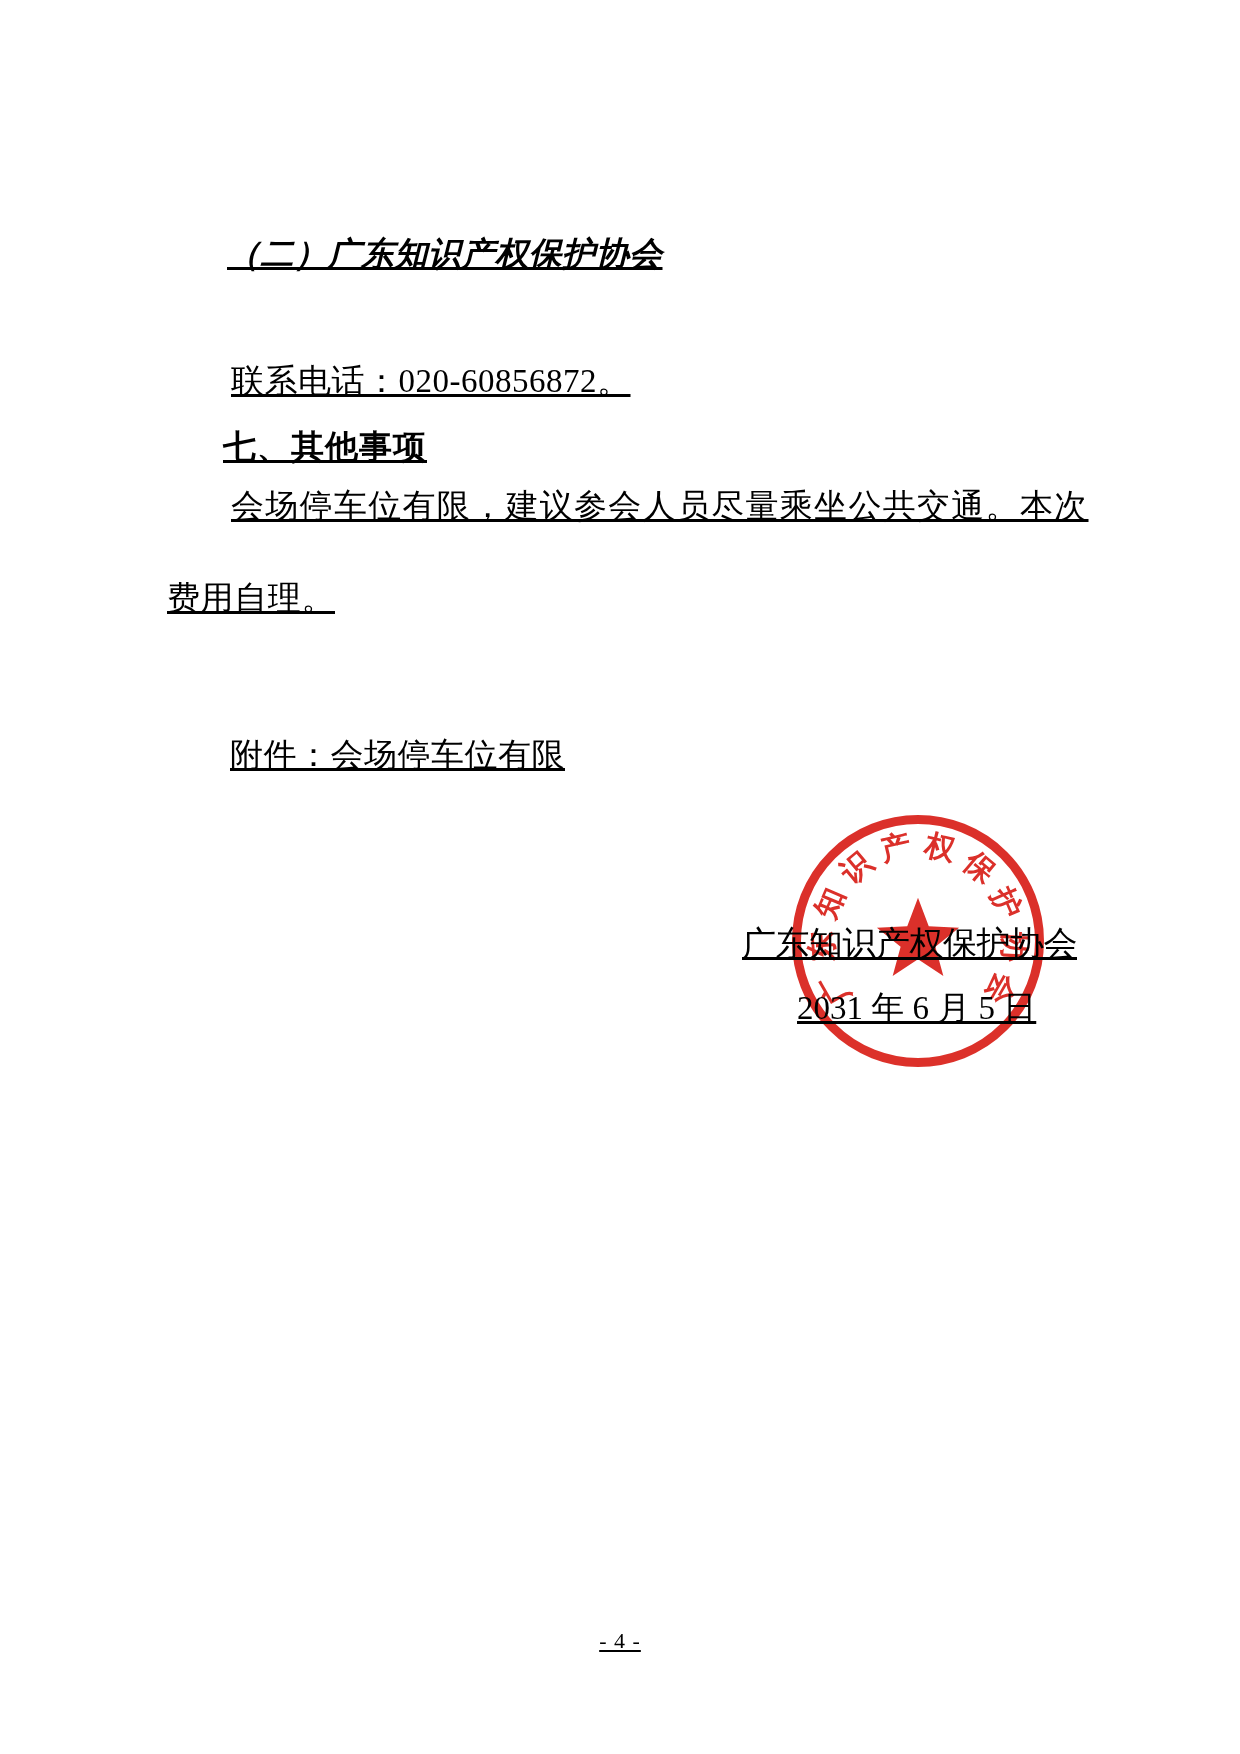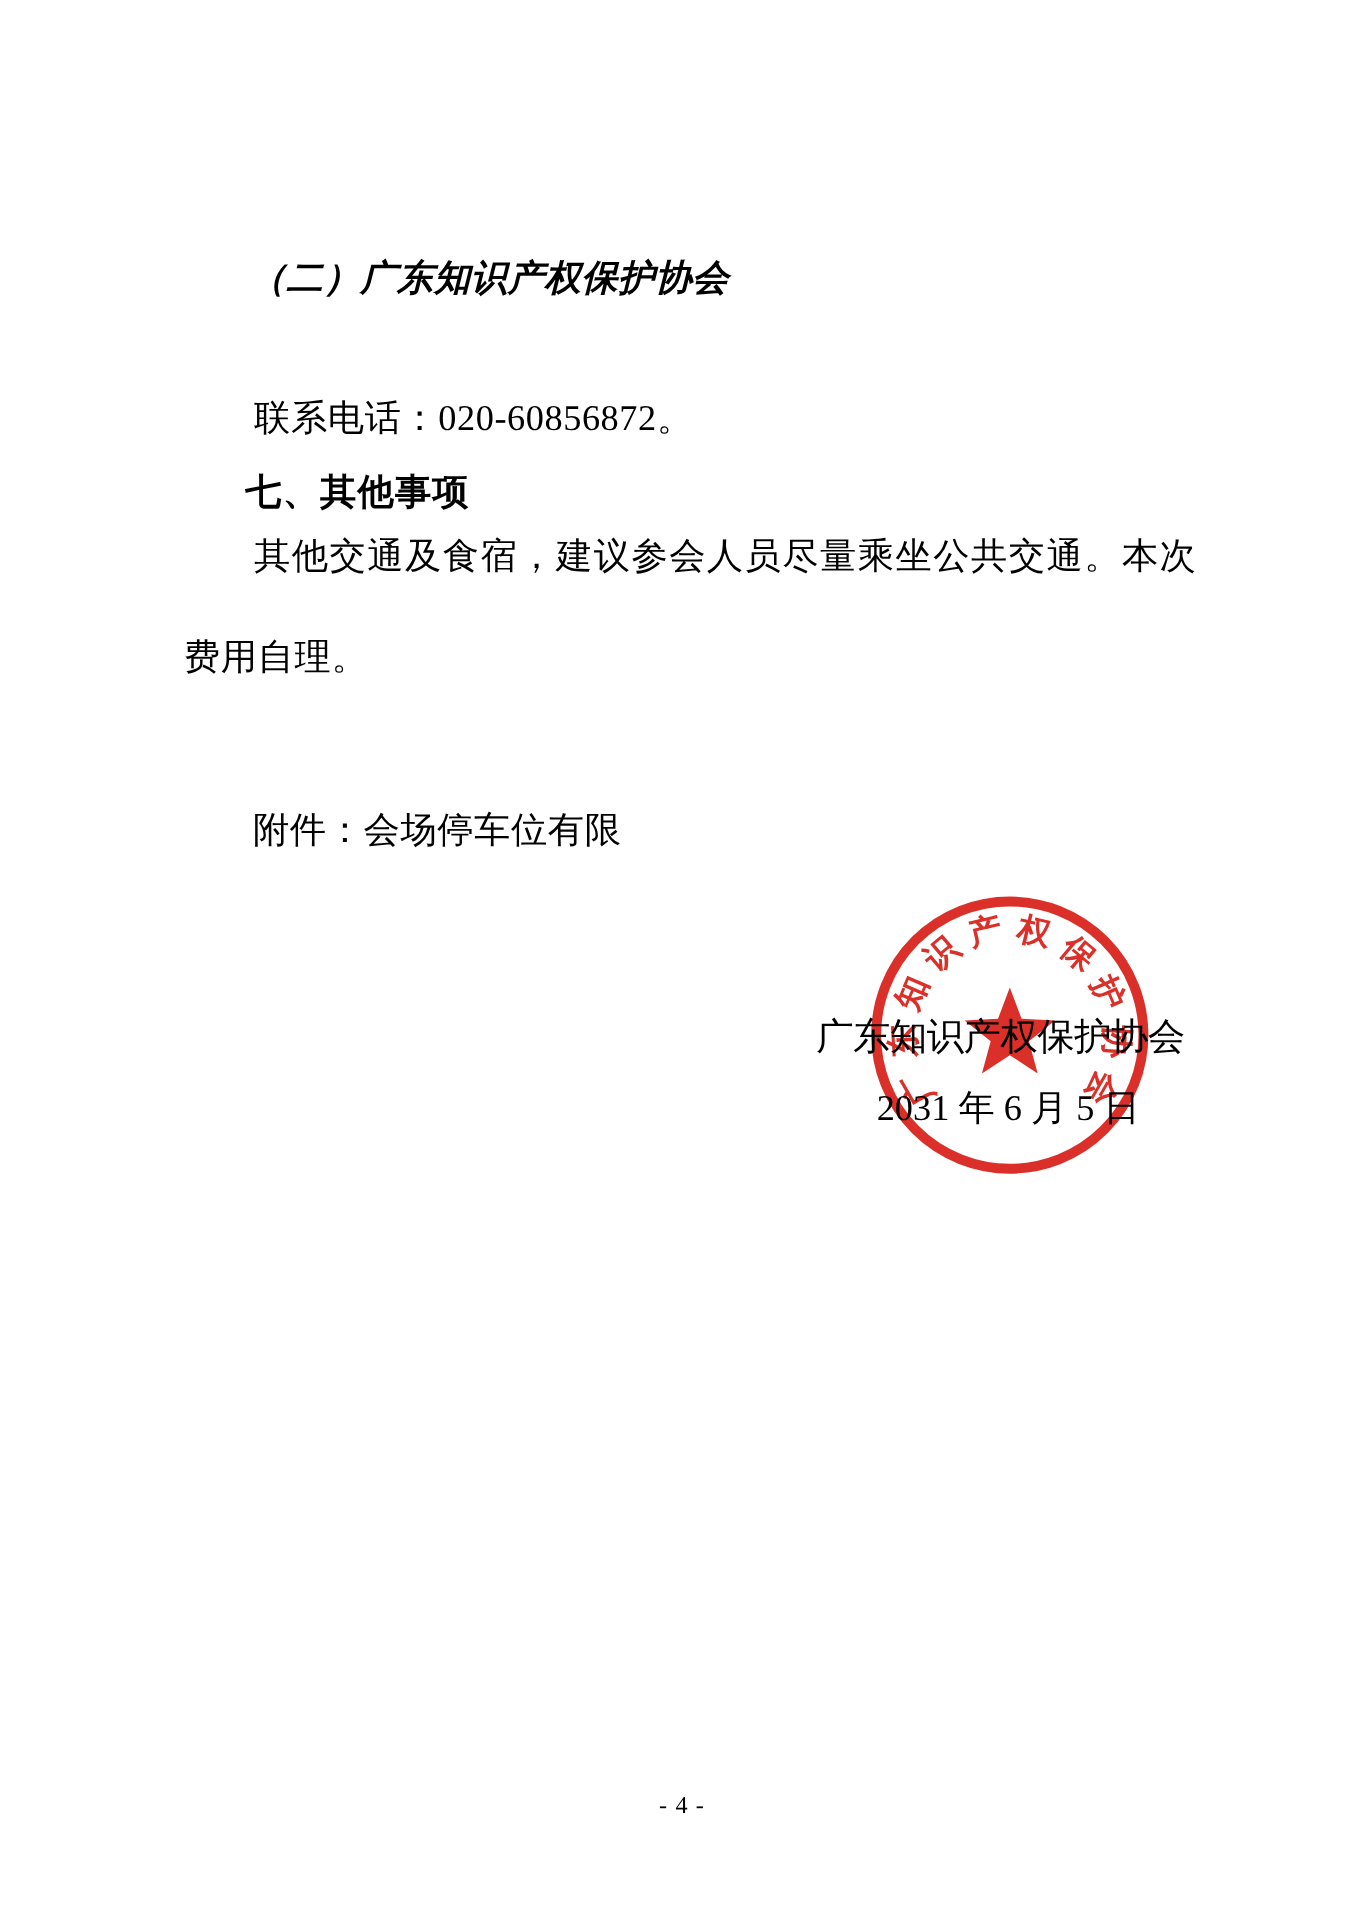--- a/index.html
+++ b/index.html
@@ -7,21 +7,21 @@
   .page {
     position: relative;
     width: 1240px;
     height: 1754px;
     margin: 0 auto;
     background: #ffffff;
     overflow: hidden;
     color: #000;
     font-family: "Liberation Serif", serif;
   }
-  .line { position: absolute; white-space: pre; line-height: 1; }
+  .line { position: absolute; white-space: pre; line-height: 1; text-decoration: underline; }
 
   .section-heading {
     left: 227px; top: 238px;
     font-size: 33px; font-weight: bold;
     font-style: italic;               
     letter-spacing: 0.5px;
   }
   .contact-person { left: 231px; top: 305px; font-size: 33px; letter-spacing: 0.5px; }
   .contact-phone  { left: 231px; top: 365px; font-size: 33px; letter-spacing: 0.5px; }
 
@@ -93,21 +93,21 @@
 
 <div class="page">
 
   <div class="line section-heading">（二）广东知识产权保护协会</div>
 
 
   <div class="line contact-phone">联系电话：020-60856872。</div>
 
   <div class="line other-heading">七、其他事项</div>
 
-  <div class="line para-line para-line-1">其他交通及食宿，建议参会人员尽量乘坐公共交通。本次</div>
+  <div class="line para-line para-line-1">会场停车位有限，建议参会人员尽量乘坐公共交通。本次</div>
   <div class="line para-line para-line-3">费用自理。</div>
 
   <div class="line attachment-line">附件：会场停车位有限</div>
 
   <div class="seal">
     <div class="seal-ring"></div>
     <svg class="seal-star" viewBox="-50 -50 100 100" xmlns="http://www.w3.org/2000/svg">
       <polygon fill="#d9211a" points="0,-45 11.2,-15.4 42.8,-13.9 18.1,5.9 26.4,36.4 0,19 -26.4,36.4 -18.1,5.9 -42.8,-13.9 -11.2,-15.4"></polygon>
     </svg>
     <span class="seal-arc-char r0">广</span>

